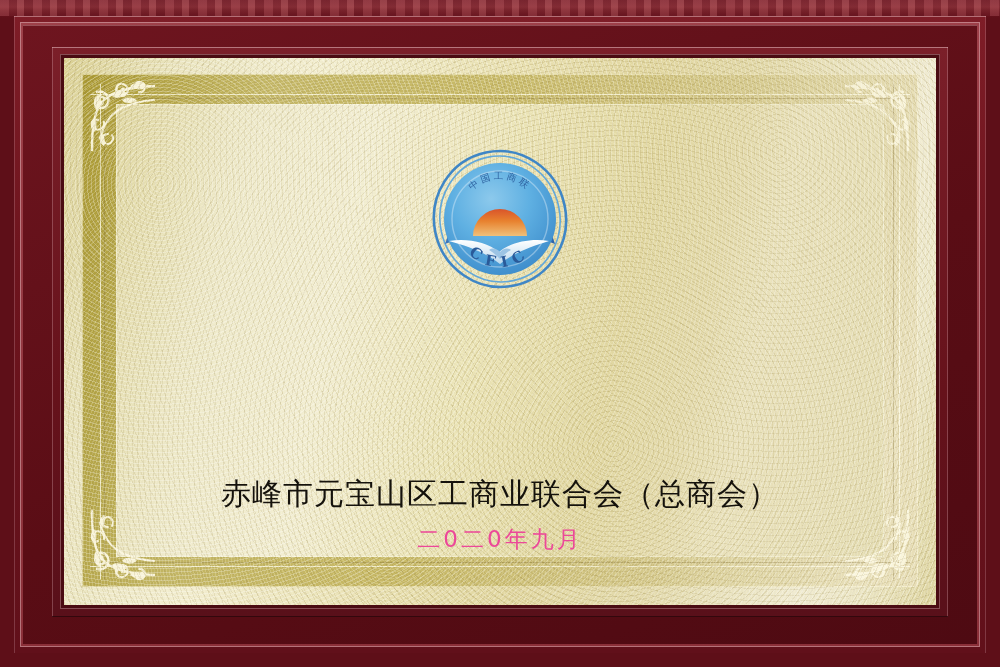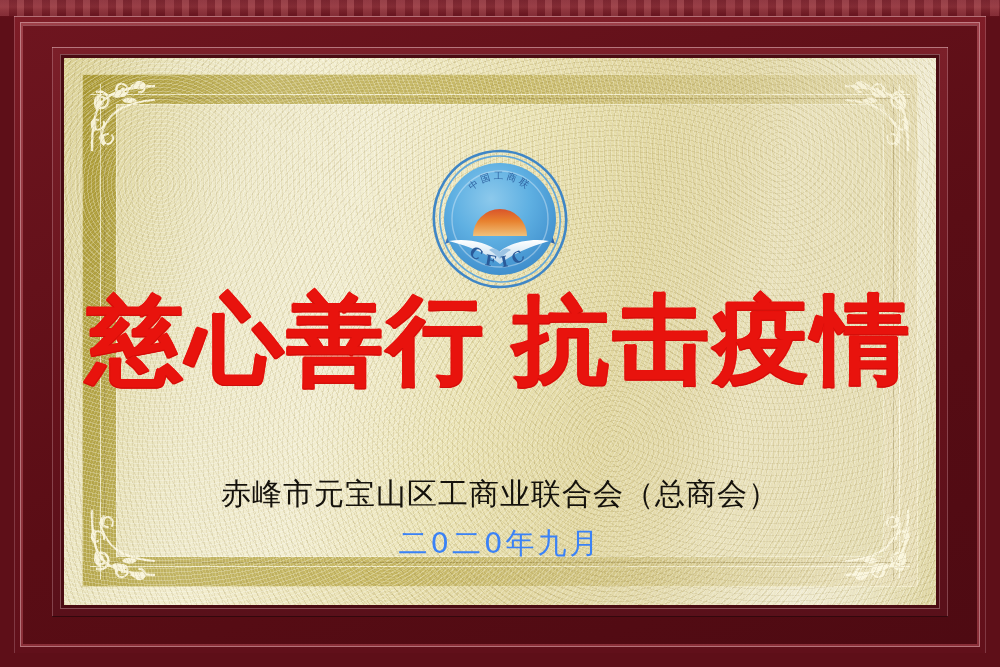--- a/index.html
+++ b/index.html
@@ -155,23 +155,23 @@
     text-align:center;
     color:#15120c;
     font-family:"DejaVu Sans","Liberation Sans",sans-serif;
     font-size:30px;
     letter-spacing:1px;
     white-space:nowrap;
   }
   .date{
     position:absolute;left:0;right:0;top:524px;
     text-align:center;
-    color:#3b82f6;
+    color:#ec4899;
     font-family:"DejaVu Sans","Liberation Sans",sans-serif;
-    font-size:29px;
+    font-size:23px;
     letter-spacing:3px;
     white-space:nowrap;
   }
 
   
   .sheen{
     position:absolute;inset:0;pointer-events:none;
     background:linear-gradient(102deg,
       rgba(255,255,255,0) 0%,
       rgba(255,255,255,.18) 22%,
@@ -355,21 +355,18 @@
           <textPath href="#arcTop" startOffset="50%" text-anchor="middle">中国工商联</textPath>
         </text>
 
         <path id="arcBot" d="M31 79 A42 42 0 0 0 115 79" fill="none"></path>
         <text font-size="15" font-weight="bold" fill="#2a5a99" font-family="'DejaVu Serif','Liberation Serif',serif" letter-spacing="7">
           <textPath href="#arcBot" startOffset="50%" text-anchor="middle">CFIC</textPath>
         </text>
       </svg>
     </div>
 
-    <div class="title">
-      <span>慈心善行</span><span class="gap"></span><span>抗击疫情</span>
-    </div>
 
     <div class="org">赤峰市元宝山区工商业联合会（总商会）</div>
 
     <div class="date">二0二0年九月</div>
   </div>
 </div>
 
 </body></html>

